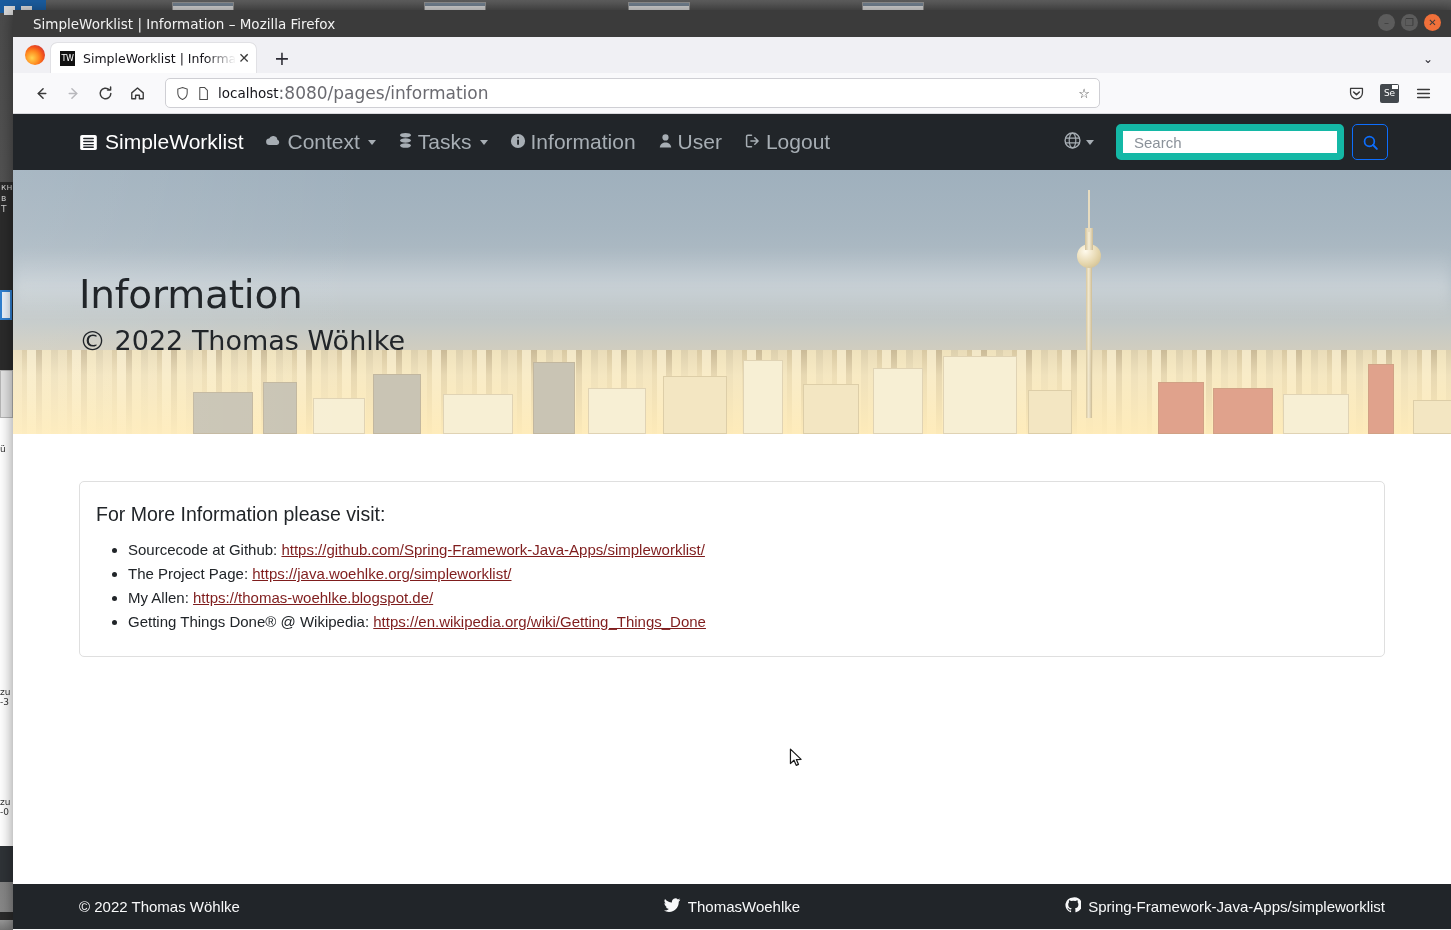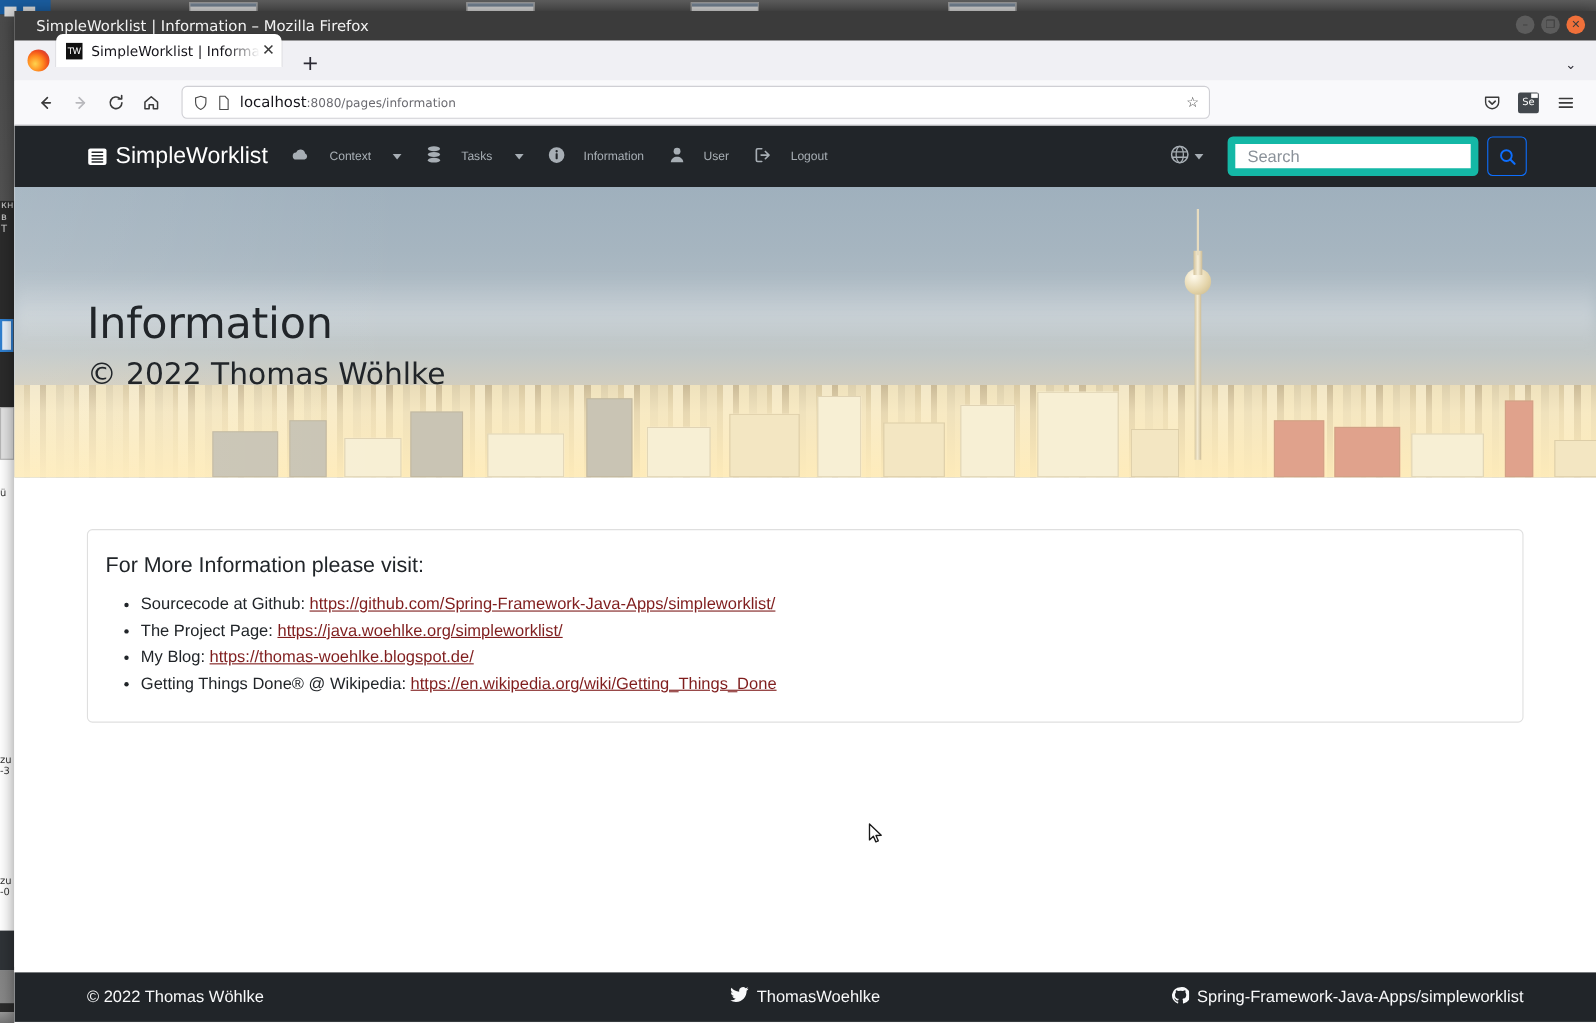--- a/index.html
+++ b/index.html
@@ -100,21 +100,21 @@
     height:36px; background:#f0f0f4; display:flex; align-items:flex-end;
     padding-left:8px; position:relative;
   }
   #ff-logo {
     width:20px; height:20px; margin:0 6px 8px 4px; border-radius:50%;
     background: radial-gradient(circle at 35% 65%, #ffd34e 0%, #ff8a1f 38%, #f2511b 62%, #a8275c 100%);
     flex:0 0 auto;
   }
   #tab {
     height:30px; width:205px; background:#ffffff; border-radius:6px 6px 0 0;
-    display:flex; align-items:center; padding:0 6px 0 9px; margin-bottom:12px;
+    display:flex; align-items:center; padding:0 6px 0 9px; margin-bottom:0;
     box-shadow: 0 -1px 0 rgba(0,0,0,.06), 1px 0 0 rgba(0,0,0,.06), -1px 0 0 rgba(0,0,0,.06);
     position:relative; overflow:hidden;
   }
   #tab .favicon {
     width:15px; height:15px; background:#111; color:#fff; font-size:8px;
     display:flex; align-items:center; justify-content:center;
     font-family:"DejaVu Sans", sans-serif; flex:0 0 auto; letter-spacing:-.5px;
   }
   #tab .tab-title {
     font-size:12.5px; color:#15141a; margin-left:8px; white-space:nowrap;
@@ -139,21 +139,21 @@
     width:32px; height:30px; display:flex; align-items:center; justify-content:center;
     color:#3b3b3b;
   }
   .navbtn.disabled { color:#b9b9bd; }
   #urlbar {
     flex:1 1 auto; height:30px; margin:0 16px 0 12px; background:#fff;
     border:1px solid #cfcfd4; border-radius:5px; display:flex; align-items:center;
     padding:0 9px; max-width:935px;
   }
   #urlbar .u-host { font-size:13.5px; color:#15141a; }
-  #urlbar .u-path { font-size:11px; color:#6a6a70; }
+  #urlbar .u-path { font-size:17px; color:#6a6a70; }
   #urlbar .star { margin-left:auto; color:#3b3b3b; font-size:13px; }
   #ff-right { display:flex; align-items:center; gap:8px; margin-left:auto; }
   .ext-se {
     width:19px; height:19px; background:#43484d; color:#fff; font-size:9px;
     display:flex; align-items:center; justify-content:center; border-radius:2px;
     font-family:"DejaVu Sans", sans-serif; position:relative;
   }
   .ext-se::after{ content:""; position:absolute; right:1px; top:1px; width:6px; height:4px; background:#fff; }
 
   
@@ -163,21 +163,21 @@
   #app-navbar {
     height:56px; background:#212529; display:flex; align-items:center;
     padding:0 0 0 66px;
   }
   #brand {
     color:#fff; font-size:21px; display:flex; align-items:center; gap:7px;
     font-family:"Liberation Sans", sans-serif;
   }
   #brand .bi { display:flex; }
   .navlink {
-    color:#a7aeb4; font-size:11px; display:flex; align-items:center; gap:17px;
+    color:#a7aeb4; font-size:21px; display:flex; align-items:center; gap:5px;
     font-family:"Liberation Sans", sans-serif; margin-left:22px; white-space:nowrap;
   }
   .navlink .caret {
     width:0;height:0;border-left:4px solid transparent;border-right:4px solid transparent;
     border-top:5px solid #a7aeb4; margin-left:3px;
   }
   #nav-right { margin-left:auto; display:flex; align-items:center; padding-right:63px; gap:0; }
   #lang-switch { display:flex; align-items:center; color:#a7aeb4; gap:5px; margin-right:22px; }
   #lang-switch .caret {
     width:0;height:0;border-left:4px solid transparent;border-right:4px solid transparent;
@@ -525,21 +525,21 @@
       <div id="info-card">
         <div id="card-heading">For More Information please visit:</div>
         <ul id="link-list">
           <li>
             <span>Sourcecode at Github: </span><a href="#">https://github.com/Spring-Framework-Java-Apps/simpleworklist/</a>
           </li>
           <li>
             <span>The Project Page: </span><a href="#">https://java.woehlke.org/simpleworklist/</a>
           </li>
           <li>
-            <span>My Blog: </span><a href="#">https://thomas-woehlke.blogspot.de/</a>
+            <span>My Allen: </span><a href="#">https://thomas-woehlke.blogspot.de/</a>
           </li>
           <li>
             <span>Getting Things Done® @ Wikipedia: </span><a href="#">https://en.wikipedia.org/wiki/Getting_Things_Done</a>
           </li>
         </ul>
       </div>
     </div>
 
     <div id="app-footer">
       <div class="f-left">© 2022 Thomas Wöhlke</div>

